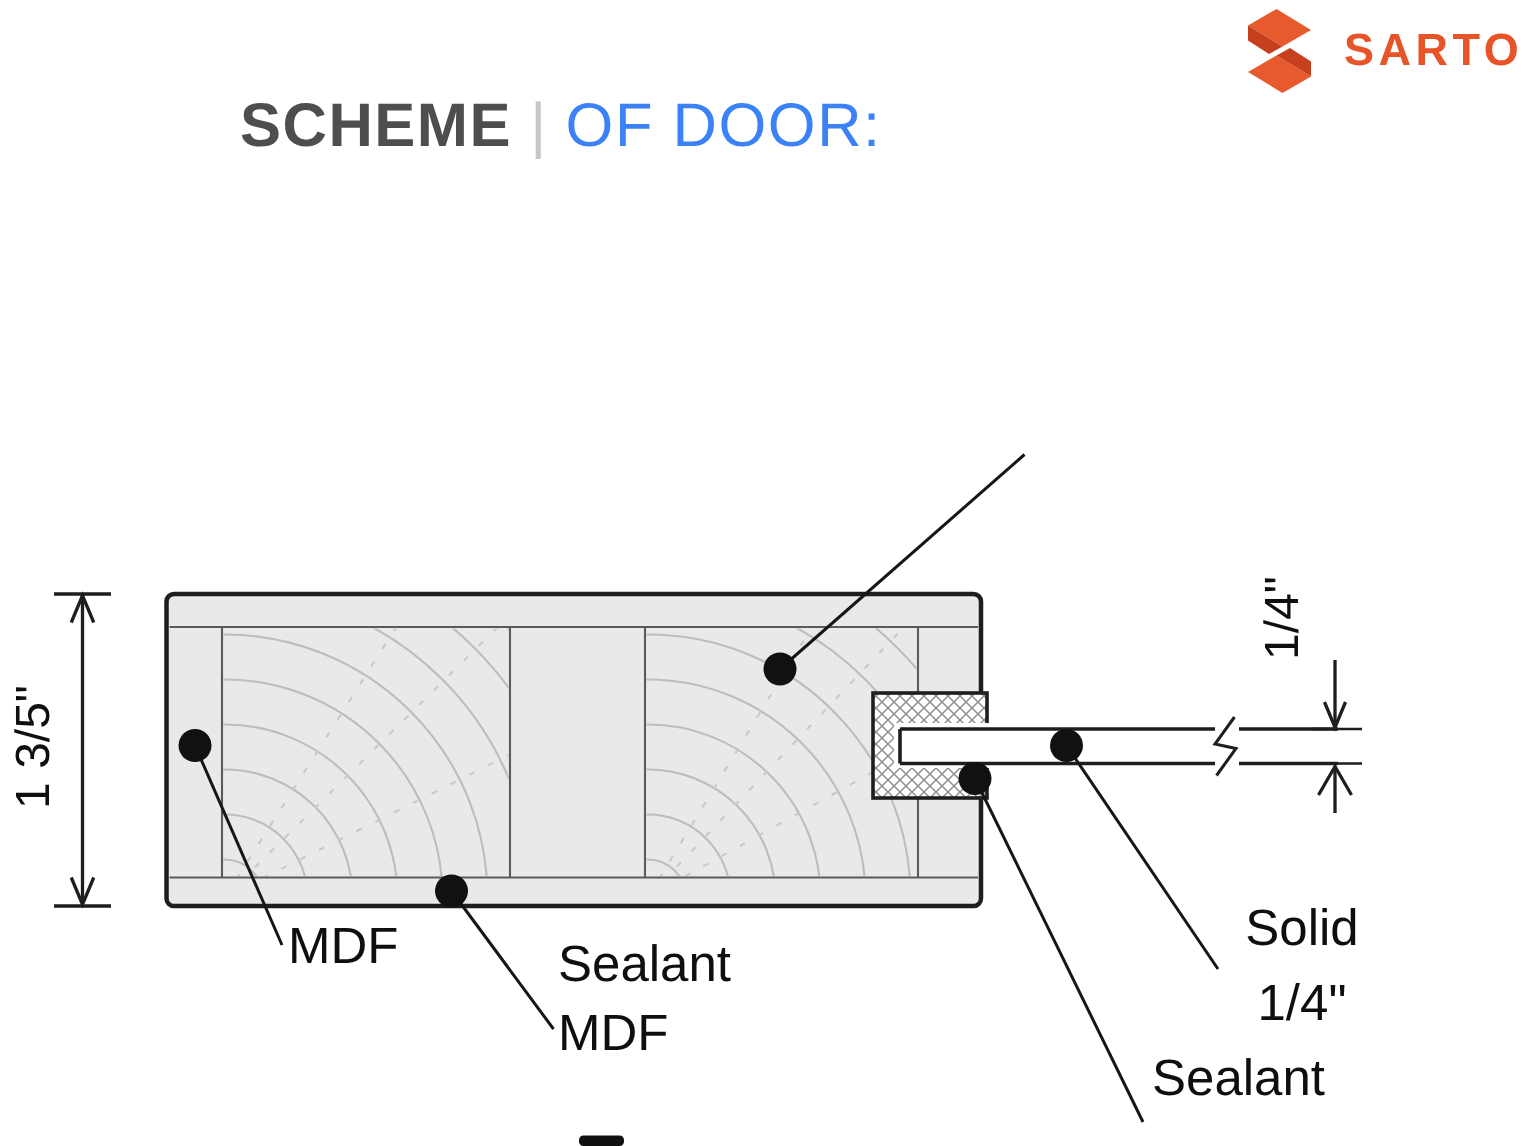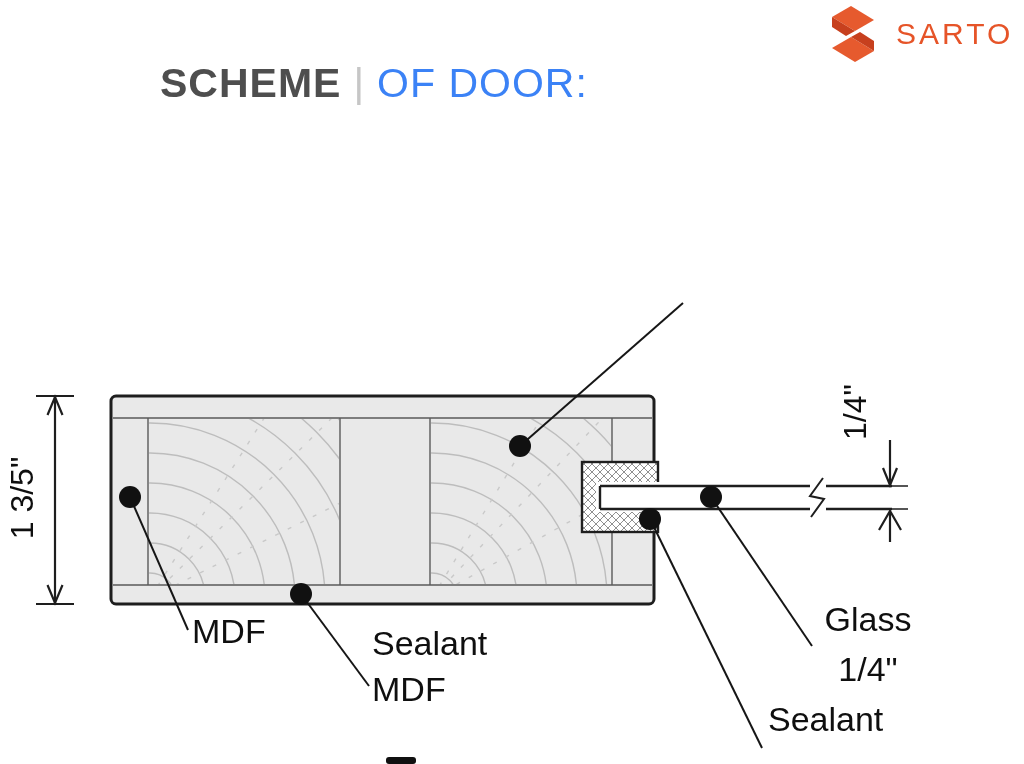--- a/index.html
+++ b/index.html
@@ -8,21 +8,21 @@
     overflow:hidden; font-family:"Liberation Sans", sans-serif; color:#101010;
   }
 
   
   .title { position:absolute; left:160px; top:60px; font-size:41px; letter-spacing:1px; white-space:nowrap; }
   .t-primary { font-weight:700; color:#4e4e4e; }
   .t-sep { color:#c6c6c6; font-weight:300; margin:0 12px; }
   .t-secondary { color:#3b82f6; font-weight:400; }
 
   .logo { position:absolute; left:824px; top:4px; display:flex; align-items:center; gap:14px; }
-  .logo-text { font-size:30px; letter-spacing:3px; color:#e65428; font-weight:400; }
+  .logo-text { font-size:30px; letter-spacing:3px; color:#e65428; font-weight:700; }
 
   
   .scheme-svg { position:absolute; left:0; top:0; width:1024px; height:764px; }
 
   .lbl { position:absolute; font-size:34px; color:#0f0f0f; white-space:nowrap; }
   .lbl-solid-wood { left:684px; top:262px; }
   .lbl-mdf { left:192px; top:612px; }
   .lbl-sublayer { left:372px; top:620px; line-height:46px; }
   .lbl-sublayer div { white-space:nowrap; }
   .lbl-glass { left:812px; top:594px; width:112px; text-align:center; line-height:50px; }
@@ -143,21 +143,21 @@
   </svg>
 
   <div class="lbl lbl-mdf">MDF</div>
 
   <div class="lbl lbl-sublayer">
     <div>Sealant</div>
     <div>MDF</div>
   </div>
 
   <div class="lbl lbl-glass">
-    <div>Glass</div>
+    <div>Solid</div>
     <div>1/4"</div>
   </div>
 
   <div class="lbl lbl-sealant">Sealant</div>
 
   <div class="dim-label dim-left">1 3/5"</div>
   <div class="dim-label dim-right">1/4"</div>
 
   <div class="bottom-bar"></div>
 </div>

